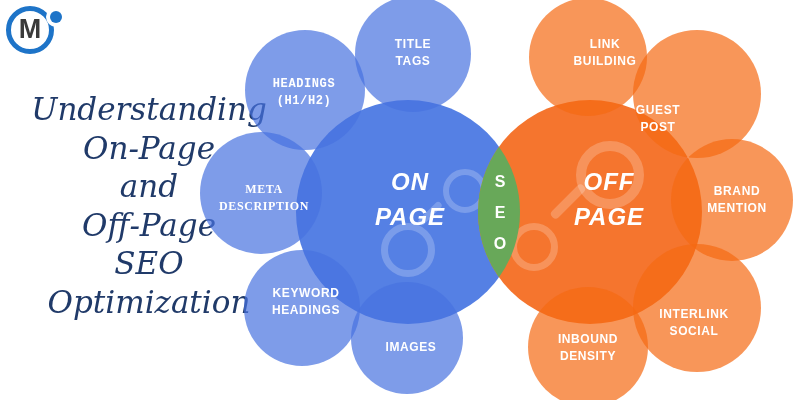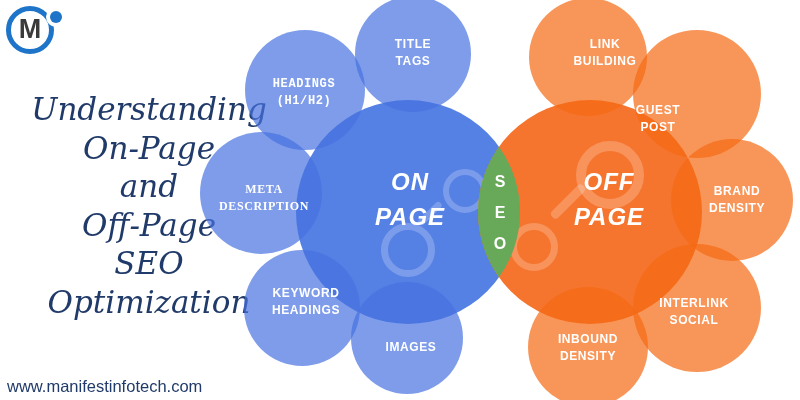--- a/index.html
+++ b/index.html
@@ -74,21 +74,21 @@
   #l-headings   { left:304px; top:93px;font-family:Liberation Mono, monospace; }
   #l-meta       { left:264px; top:198px;font-family:Liberation Serif, serif; }
   #l-keyword    { left:306px; top:302px; }
   #l-images     { left:411px; top:347px;text-align:right; }
   #l-on         { left:410px; top:199px; }
   #l-seo        { left:500px; top:212px; }
   #l-off        { left:589px; top:199px;margin-left:20px; }
   #l-link-building { left:605px; top:53px;  }
   #l-guest-post    { left:658px; top:95px;margin-top:24px;  }
   #l-brand-mention { left:737px; top:200px; }
-  #l-interlink     { left:694px; top:312px; }
+  #l-interlink     { left:694px; top:323px; }
   #l-inbound       { left:588px; top:348px; }
 </style>
 </head>
 <body>
 
 <div class="canvas" style="--navy: #203a69; --logo-blue: #1e74c8; --blue-main: #5580e4; --blue-satellite: rgba(71,114,224,0.7); --orange-main: #f5752e; --orange-satellite: rgba(245,105,18,0.7); --green: #68a859; --label-white: #ffffff;">
 
   <div class="logo">
     <div class="logo-ring">
       <span class="logo-m">M</span>
@@ -96,21 +96,20 @@
     <span class="logo-dot"></span>
   </div>
 
   <div class="title">Understanding
 On-Page
 and
 Off-Page
 SEO
 Optimization</div>
 
-  <div class="site">www.manifestinfotech.com</div>
 
   <div>
 
     <div class="c main-b" id="c-main-on"></div>
     <div class="c main-o" id="c-main-off"></div>
 
     <div class="ring" id="ring-on-1"></div>
     <div class="ring" id="ring-on-2"></div>
     <div class="bar" id="bar-on"></div>
     <div class="ring" id="ring-off-1"></div>
@@ -149,20 +148,20 @@
 DESCRIPTION</div>
     <div class="lbl" id="l-keyword">KEYWORD
 HEADINGS</div>
     <div class="lbl" id="l-images">IMAGES</div>
 
     <div class="lbl" id="l-link-building">LINK
 BUILDING</div>
     <div class="lbl" id="l-guest-post">GUEST
 POST</div>
     <div class="lbl" id="l-brand-mention">BRAND
-DENSITY</div>
+MENTION</div>
     <div class="lbl" id="l-interlink">INTERLINK
 SOCIAL</div>
     <div class="lbl" id="l-inbound">INBOUND
 DENSITY</div>
   </div>
 
 </div>
 
 </body></html>

